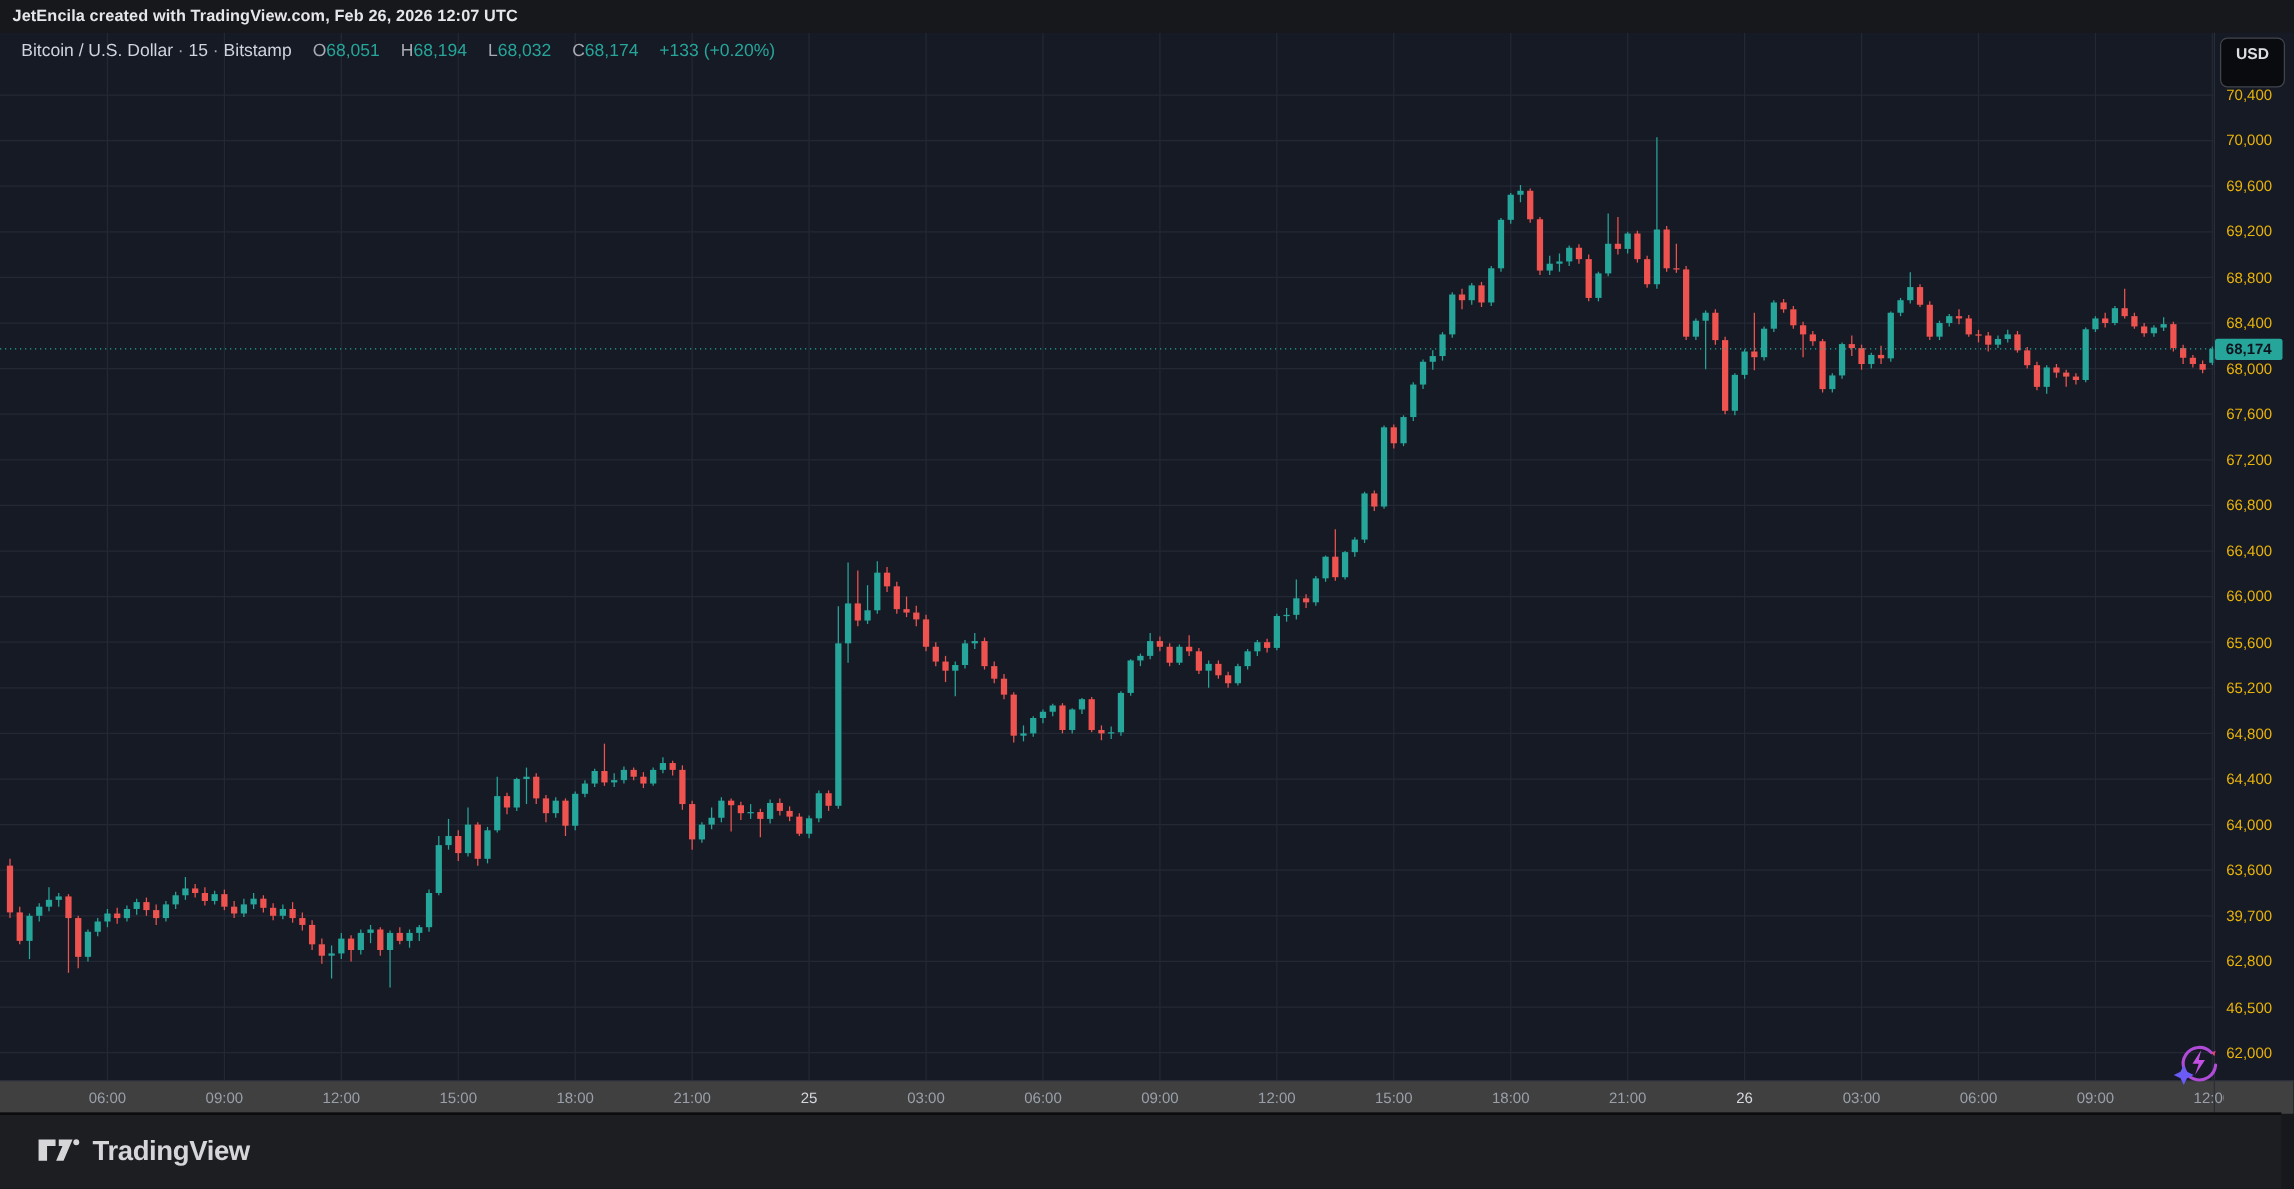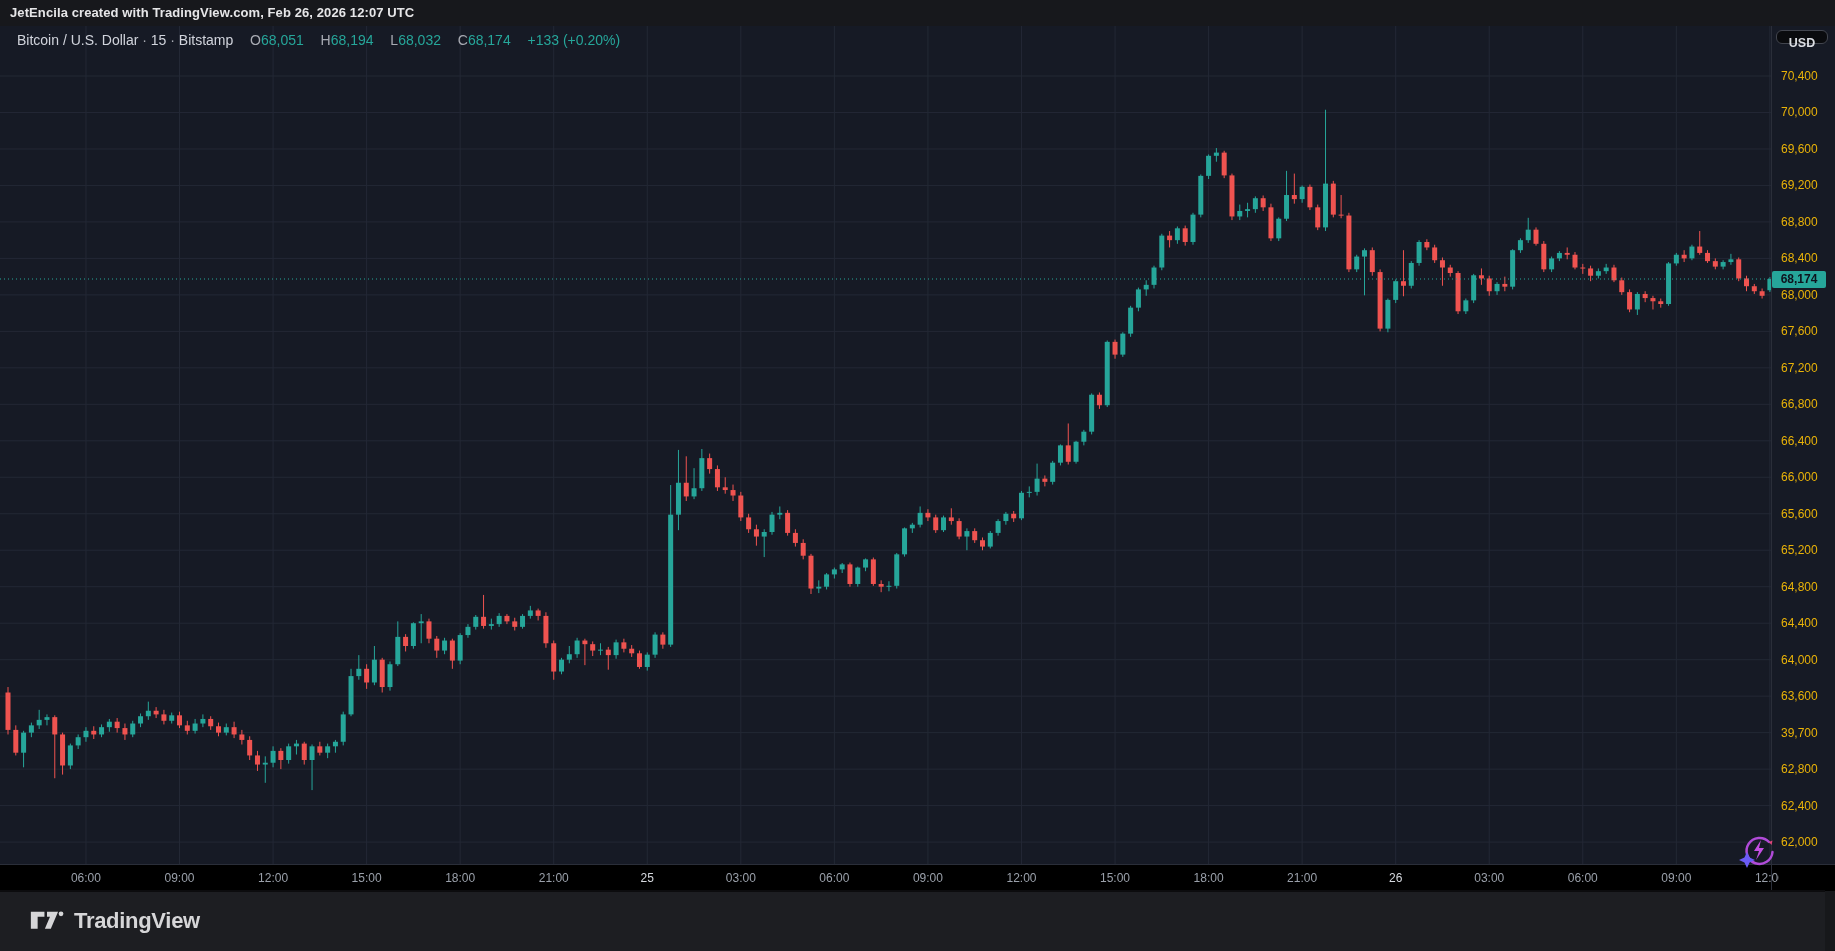--- a/index.html
+++ b/index.html
@@ -13,26 +13,26 @@
   .chart-pane{position:absolute;left:0;top:26px;width:1835px;height:864px;background:#161a25;}
   .plot{position:absolute;left:0;top:0;}
   
   .legend{position:absolute;left:17px;top:6px;font-size:14px;color:#d1d4dc;white-space:nowrap;z-index:5;}
   .legend .dim{color:#a8abb3;}
   .legend .val{color:#26a69a;}
   .legend .sp{display:inline-block;width:9px;}
   
   .price-axis{position:absolute;left:1771px;top:0;width:64px;height:838px;border-left:1px solid #2a2e39;background:#161a25;}
   .ptick{position:absolute;left:9px;height:14px;line-height:14px;font-size:12px;color:#eab308;white-space:nowrap;}
-  .usd-pill{position:absolute;left:4px;top:4px;width:52px;height:14px;background:#0a0b0e;border:1px solid #42454e;
+  .usd-pill{position:absolute;left:4px;top:4px;width:52px;height:40px;background:#0a0b0e;border:1px solid #42454e;
             border-radius:6px;color:#dcdee3;font-size:12.5px;font-weight:bold;text-align:center;line-height:24px;z-index:7;}
   .price-badge{position:absolute;left:0px;width:54px;height:17px;border-radius:2px;
                font-size:12px;font-weight:bold;text-align:center;line-height:17px;z-index:6;}
   
-  .time-axis{position:absolute;left:0;top:838px;width:1835px;height:27px;border-top:1px solid #2a2e39;background:#000000;}
+  .time-axis{position:absolute;left:0;top:838px;width:1835px;height:27px;border-top:1px solid #2a2e39;background:#404040;}
   .time-axis .labels{position:absolute;left:0;top:0;width:1779px;height:27px;overflow:hidden;}
   .ttick{position:absolute;top:6px;transform:translateX(-50%);font-size:12px;color:#9aa0aa;white-space:nowrap;}
   .ttick.major{color:#d6d9df;}
   .ta-vline{position:absolute;left:1771px;top:0;width:1px;height:27px;background:#2a2e39;}
   
   .ai-btn{position:absolute;left:1736px;top:805px;width:42px;height:42px;z-index:5;cursor:pointer;}
   
   .bottombar{position:absolute;left:0;top:890px;width:1825px;height:61px;background:#1d1e22;border-top:2px solid #0c0c0e;}
   .brandwrap{position:absolute;left:30px;top:16px;display:flex;align-items:center;gap:10px;}
   .brand-text{font-size:22px;font-weight:bold;color:#d6d6d8;letter-spacing:-0.3px;}
@@ -580,21 +580,21 @@
           <div class="ptick" style="top: 407.8px;">66,400</div>
           <div class="ptick" style="top: 444.28px;">66,000</div>
           <div class="ptick" style="top: 480.76px;">65,600</div>
           <div class="ptick" style="top: 517.24px;">65,200</div>
           <div class="ptick" style="top: 553.72px;">64,800</div>
           <div class="ptick" style="top: 590.2px;">64,400</div>
           <div class="ptick" style="top: 626.68px;">64,000</div>
           <div class="ptick" style="top: 663.16px;">63,600</div>
           <div class="ptick" style="top: 699.64px;">39,700</div>
           <div class="ptick" style="top: 736.12px;">62,800</div>
-          <div class="ptick" style="top: 772.6px;">62,400</div>
+          <div class="ptick" style="top: 772.6px;">46,500</div>
           <div class="ptick" style="top: 809.08px;">62,000</div>
         </div>
       <div class="price-badge" id="price-badge" style="top: 245.011px; background: rgb(38, 166, 154); color: rgb(14, 19, 30);">68,174</div>
     </div>
 
     <div class="time-axis">
       <div class="labels" id="tticks">
           <div class="ttick" style="left: 85.96px;">06:00</div>
           <div class="ttick" style="left: 179.512px;">09:00</div>
           <div class="ttick" style="left: 273.064px;">12:00</div>

